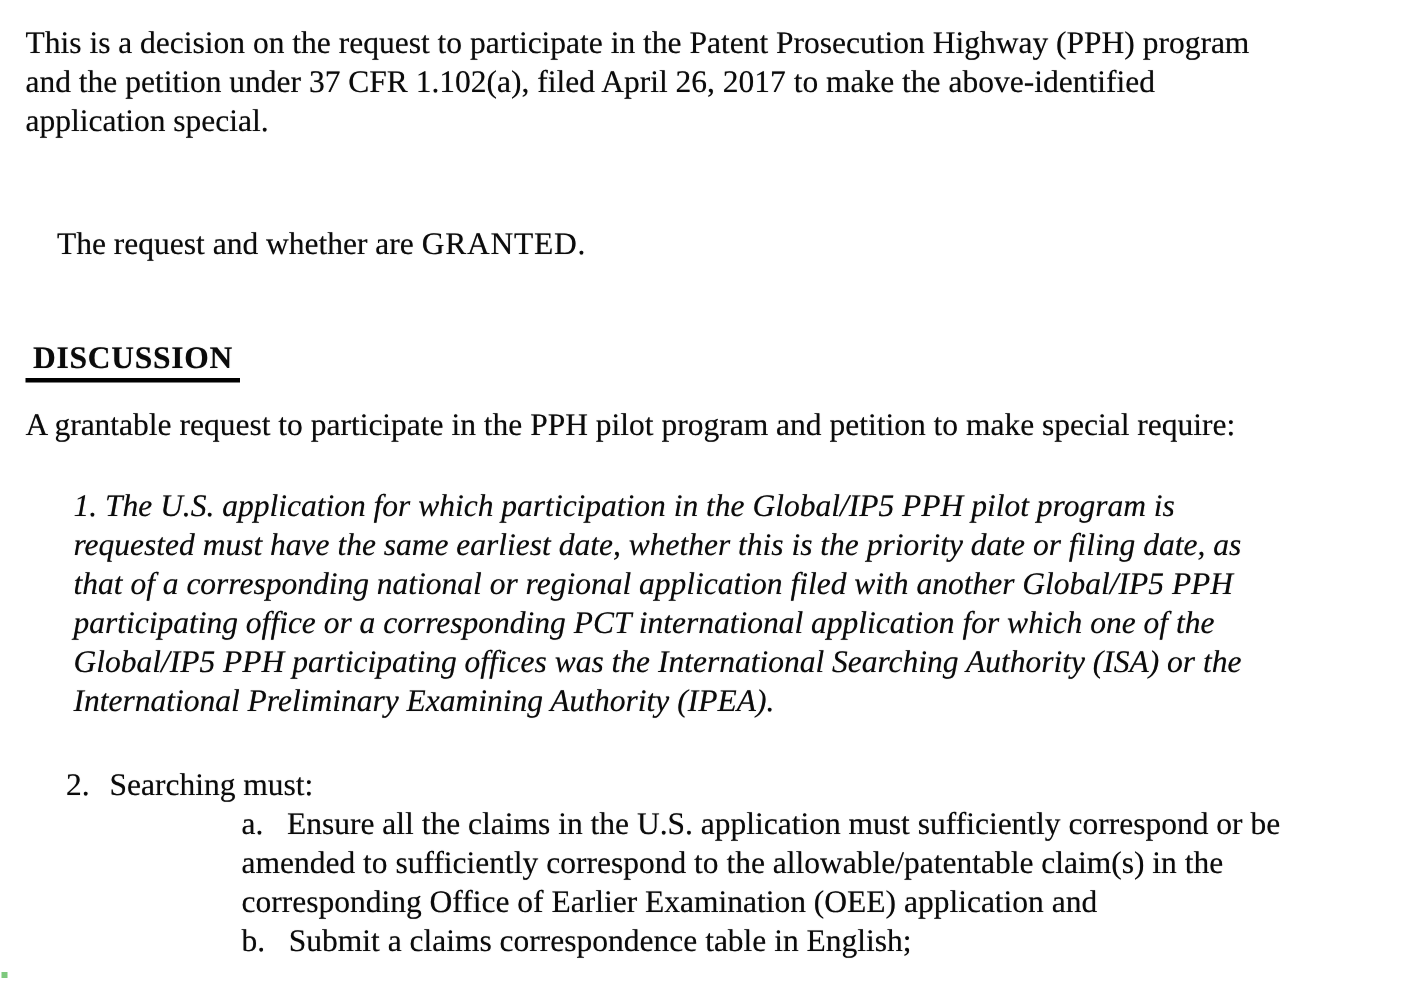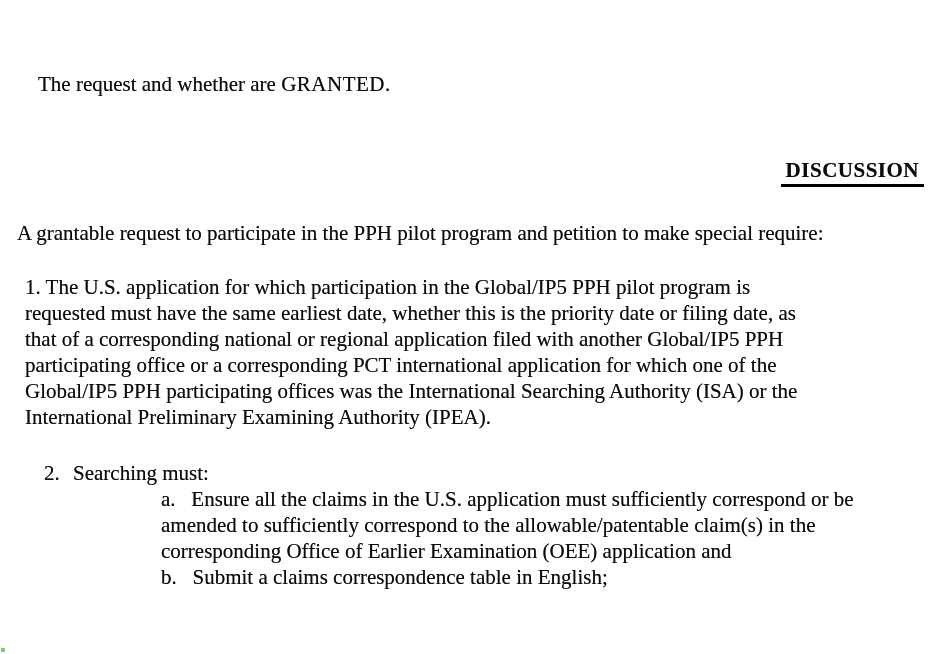--- a/index.html
+++ b/index.html
@@ -27,36 +27,37 @@
   }
   .granted-line {
     margin-top: 30px;
     white-space: pre-wrap;
   }
   .granted-line .emph {
     font-weight: normal;
     letter-spacing: 0.5px;
   }
   .discussion-heading {
-    margin-top: 34px;
-    text-align: right;
+    margin-top: 24px;
+    text-align: left;
   }
   .discussion-heading span {
     display: inline-block;
     font-weight: bold;
     letter-spacing: 0.5px;
     border-bottom: 3px solid #000;
     padding: 0 5px 1px 5px;
   }
   .requirements-intro {
-    margin-top: 33px;
+    margin-top: 15px;
   }
   .item1 {
     margin-top: 28px;
-    margin-left: 8px;
+    margin-left: 32px;
+    font-style: italic;
   }
   .item-row {
     display: flex;
     white-space: pre-wrap;
   }
   .item2 {
     margin-top: 30px;
     margin-left: 27px;
   }
   .item-number {
@@ -71,20 +72,23 @@
     bottom: 2px;
     width: 4px;
     height: 4px;
   }
 </style>
 </head>
 <body>
 
 <div class="page">
 
+  <div class="lines">This is a decision on the request to participate in the Patent Prosecution Highway (PPH) program
+and the petition under 37 CFR 1.102(a), filed April 26, 2017 to make the above-identified
+application special.</div>
 
   <div class="granted-line">
     <span>The request and whether are </span><span class="emph">GRANTED</span><span>.</span>
   </div>
 
   <div class="discussion-heading">
     <span>DISCUSSION</span>
   </div>
 
   <div class="requirements-intro">A grantable request to participate in the PPH pilot program and petition to make special require:</div>

